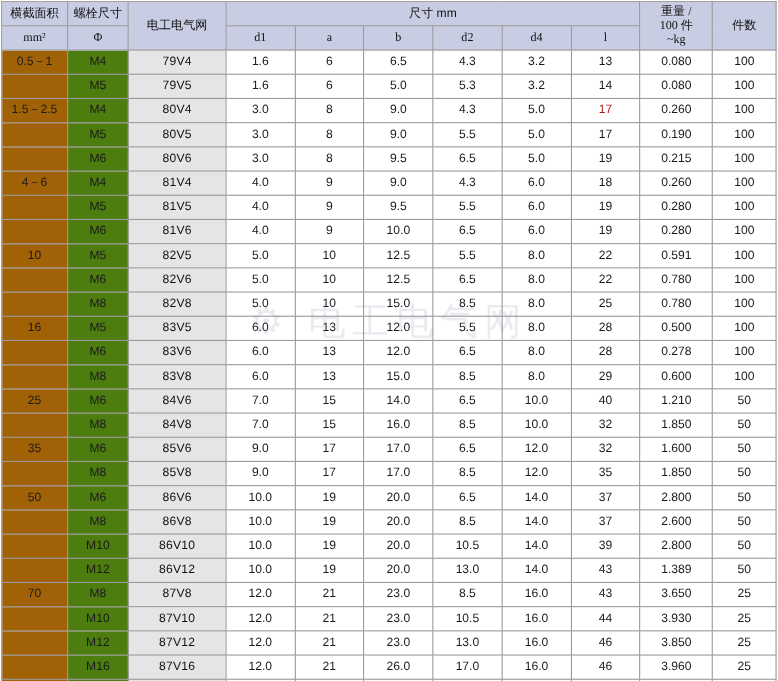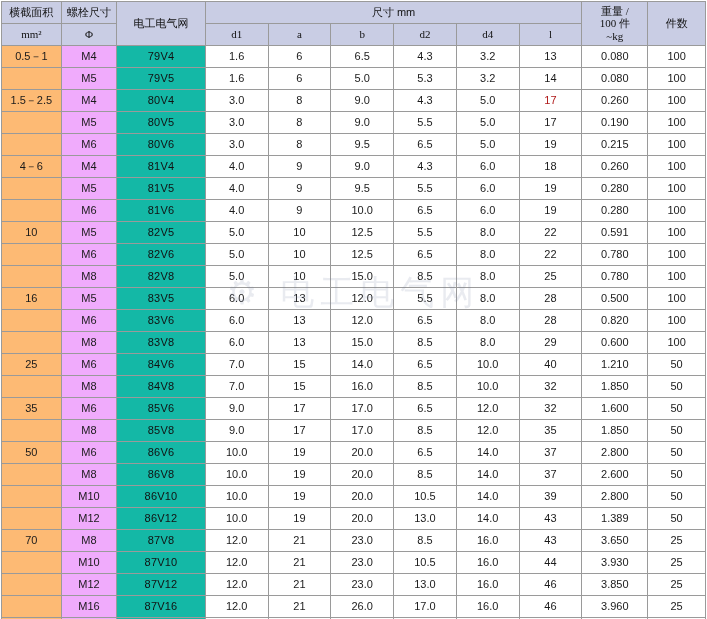--- a/index.html
+++ b/index.html
@@ -47,27 +47,27 @@
   .col-area { width: 58px; }
   .col-bolt { width: 54px; }
   .col-code { width: 86px; }
   .col-dim  { width: 61px; }
   .col-weight { width: 64px; }
   .col-qty  { width: 56px; }
 
   td.c-area {
     text-align: left;
     padding-left: 8px;
-    background: #fdba74;
+    background: #a16207;
   }
   td.c-bolt {
-    background: #f0abfc;
+    background: #4d7c0f;
   }
   td.c-code {
-    background: #14b8a6;
+    background: #e5e5e5;
     font-weight: bold;
     color: #111;
     letter-spacing: 0.2px;
   }
   td.c-dim, td.c-weight, td.c-qty {
     background: #ffffff;
   }
   td.red {
     color: #b01a1a;
   }
@@ -291,21 +291,21 @@
       <tr>
         <td class="c-area"></td>
         <td class="c-bolt">M6</td>
         <td class="c-code">83V6</td>
         <td class="c-dim">6.0</td>
         <td class="c-dim">13</td>
         <td class="c-dim">12.0</td>
         <td class="c-dim">6.5</td>
         <td class="c-dim">8.0</td>
         <td class="c-dim">28</td>
-        <td class="c-weight">0.820</td>
+        <td class="c-weight">0.278</td>
         <td class="c-qty">100</td>
       </tr>
       <tr>
         <td class="c-area"></td>
         <td class="c-bolt">M8</td>
         <td class="c-code">83V8</td>
         <td class="c-dim">6.0</td>
         <td class="c-dim">13</td>
         <td class="c-dim">15.0</td>
         <td class="c-dim">8.5</td>

